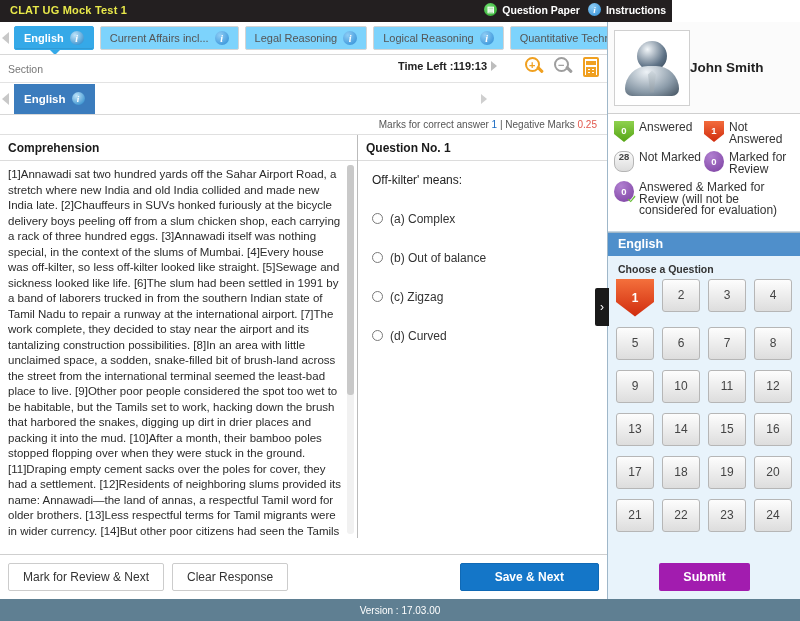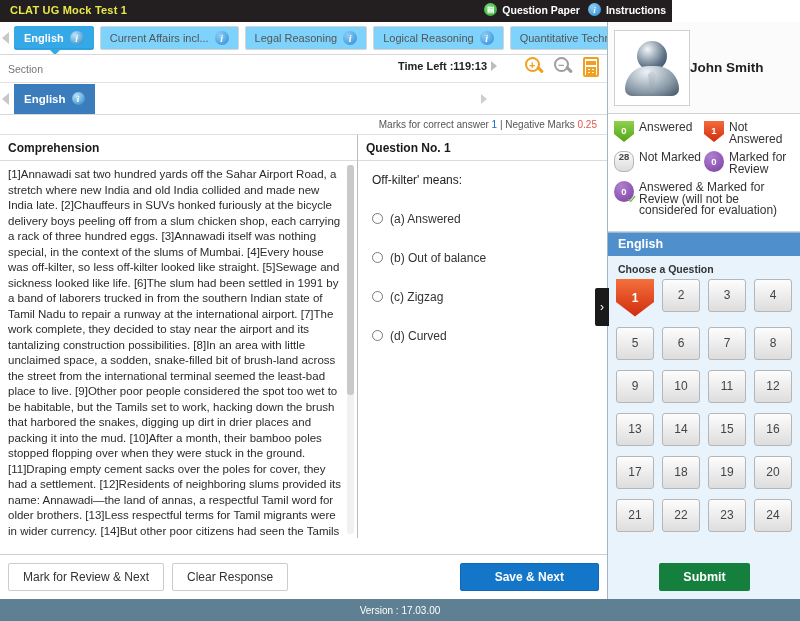--- a/index.html
+++ b/index.html
@@ -228,21 +228,21 @@
   }
   .qbtn.current {
     background:linear-gradient(to bottom,#f4703c,#d02b0d);
     border:none; color:#fff; font-weight:bold; border-radius:0;
     clip-path: polygon(0 0,100% 0,100% 62%,50% 100%,0 62%);
     height:38px;
   }
   .submit-wrap { position:absolute; left:0; bottom:0; width:193px; height:45px;
     display:flex; align-items:center; justify-content:center; }
   .btn-submit {
-    height:28px; padding:0 24px; background:#15803d; border:none; color:#fff;
+    height:28px; padding:0 24px; background:#a21caf; border:none; color:#fff;
     font-size:12.5px; font-weight:bold; cursor:pointer; border-radius:2px;
   }
 
   
   .verbar {
     position:absolute; left:0; bottom:0; width:800px; height:22px;
     background:#5f7f92; color:#fff; font-size:10px;
     display:flex; align-items:center; justify-content:center;
   }
 </style>
@@ -344,21 +344,21 @@
           <div class="thumb"></div>
         </div>
       </div>
 
       <div class="pane-right">
         <div class="pane-head">Question No. 1</div>
         <div class="qtext">Off-kilter' means:</div>
         <div class="options">
           <div class="opt">
             <span class="radio"></span>
-            <span>(a) Answered</span>
+            <span>(a) Complex</span>
           </div>
           <div class="opt">
             <span class="radio"></span>
             <span>(b) Out of balance</span>
           </div>
           <div class="opt">
             <span class="radio"></span>
             <span>(c) Zigzag</span>
           </div>
           <div class="opt">

